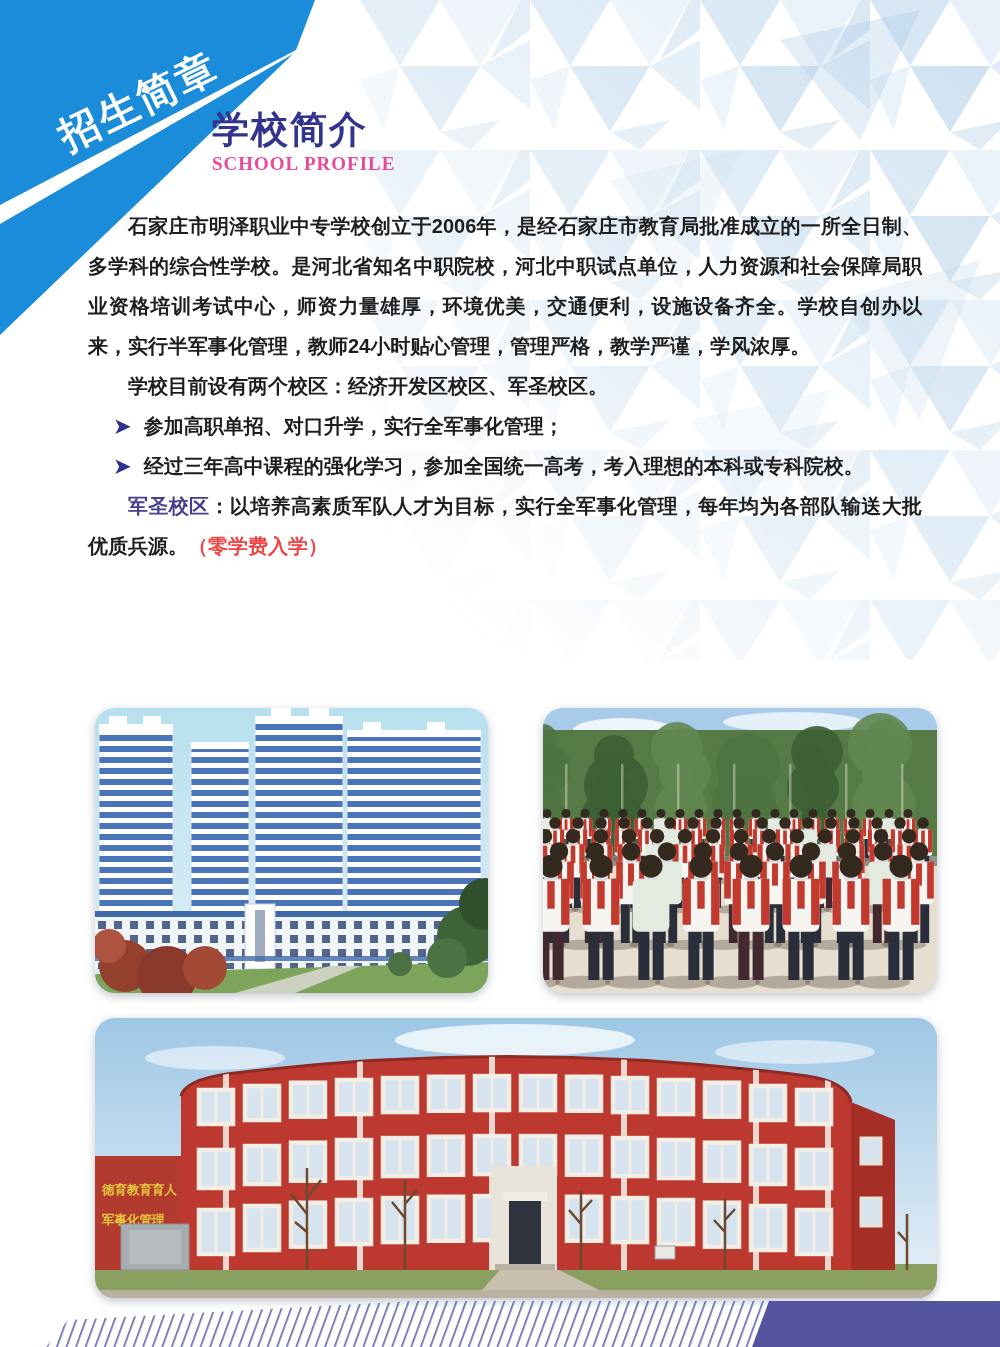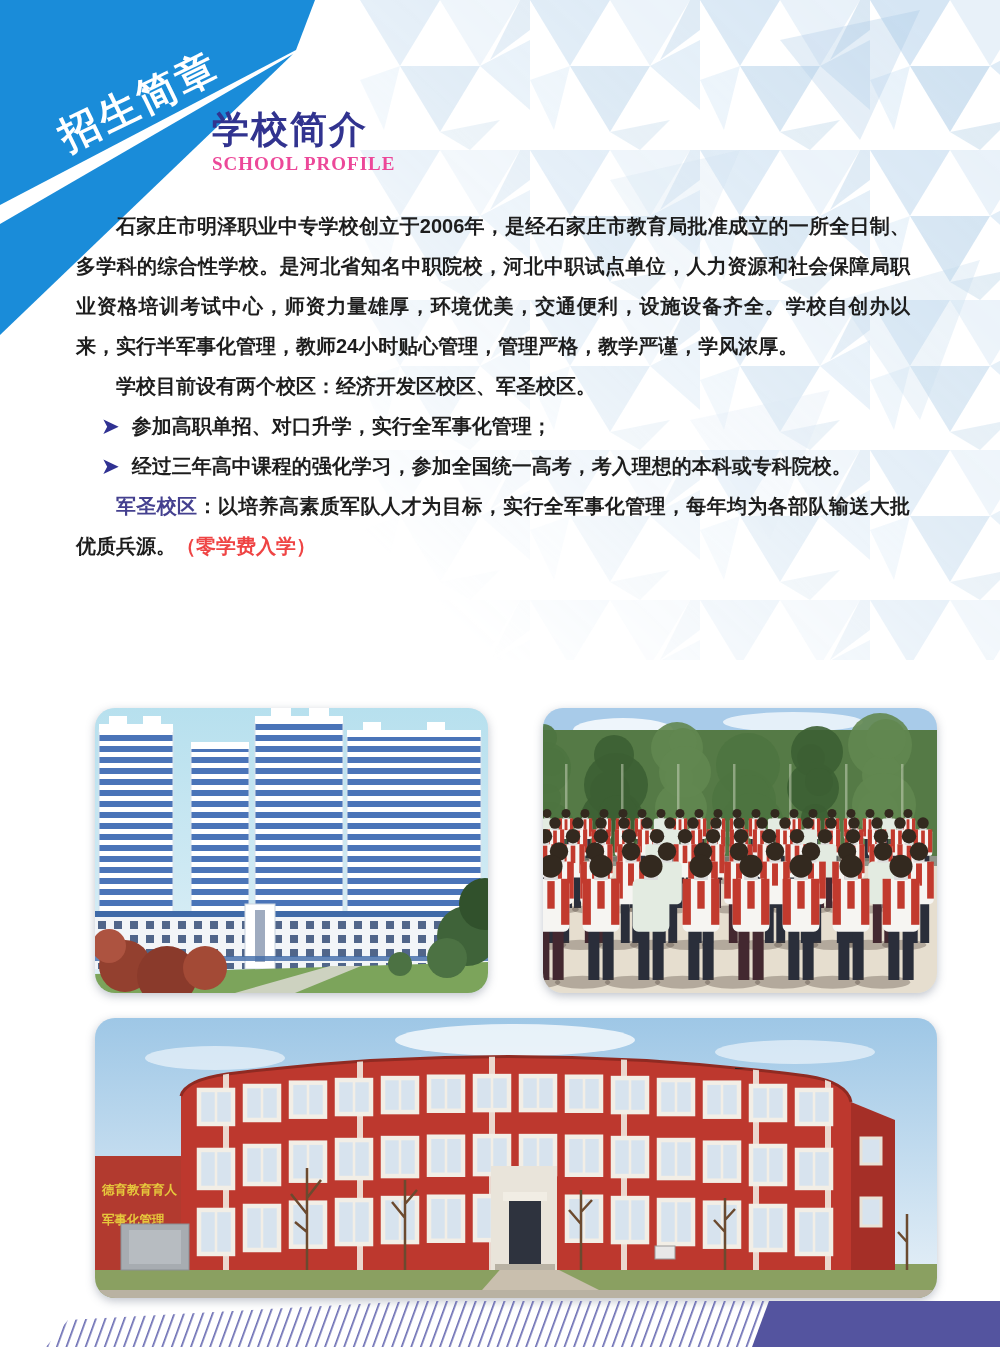--- a/index.html
+++ b/index.html
@@ -23,21 +23,21 @@
   .header{position:absolute; left:212px; top:110px; width:290px; text-align:left;}
   .header .title{
     color:#31338f; font-size:37px; font-weight:bold; letter-spacing:2px; line-height:40px;
   }
   .header .subtitle{
     font-family:"Liberation Serif", serif; font-weight:bold;
     color:#ec4899; font-size:19px; letter-spacing:1px; margin-top:3px;
   }
   
   .body-text{
-    position:absolute; left:76px; top:206px; width:834px;
+    position:absolute; left:88px; top:206px; width:834px;
     font-size:20px; line-height:40px; color:#1d1d1d; font-weight:600;
     text-align:justify;
   }
   .body-text p{margin:0; text-indent:2em;}
   .campus-label{color:#44408f; font-weight:bold;}
   .bullets{list-style:none; margin:0; padding:0;}
   .bullets li{display:flex; align-items:flex-start; line-height:40px;}
   .arrow-icon{
     color:#2f3192; font-size:20px; margin-left:26px; margin-right:13px; flex:0 0 auto;
   }

